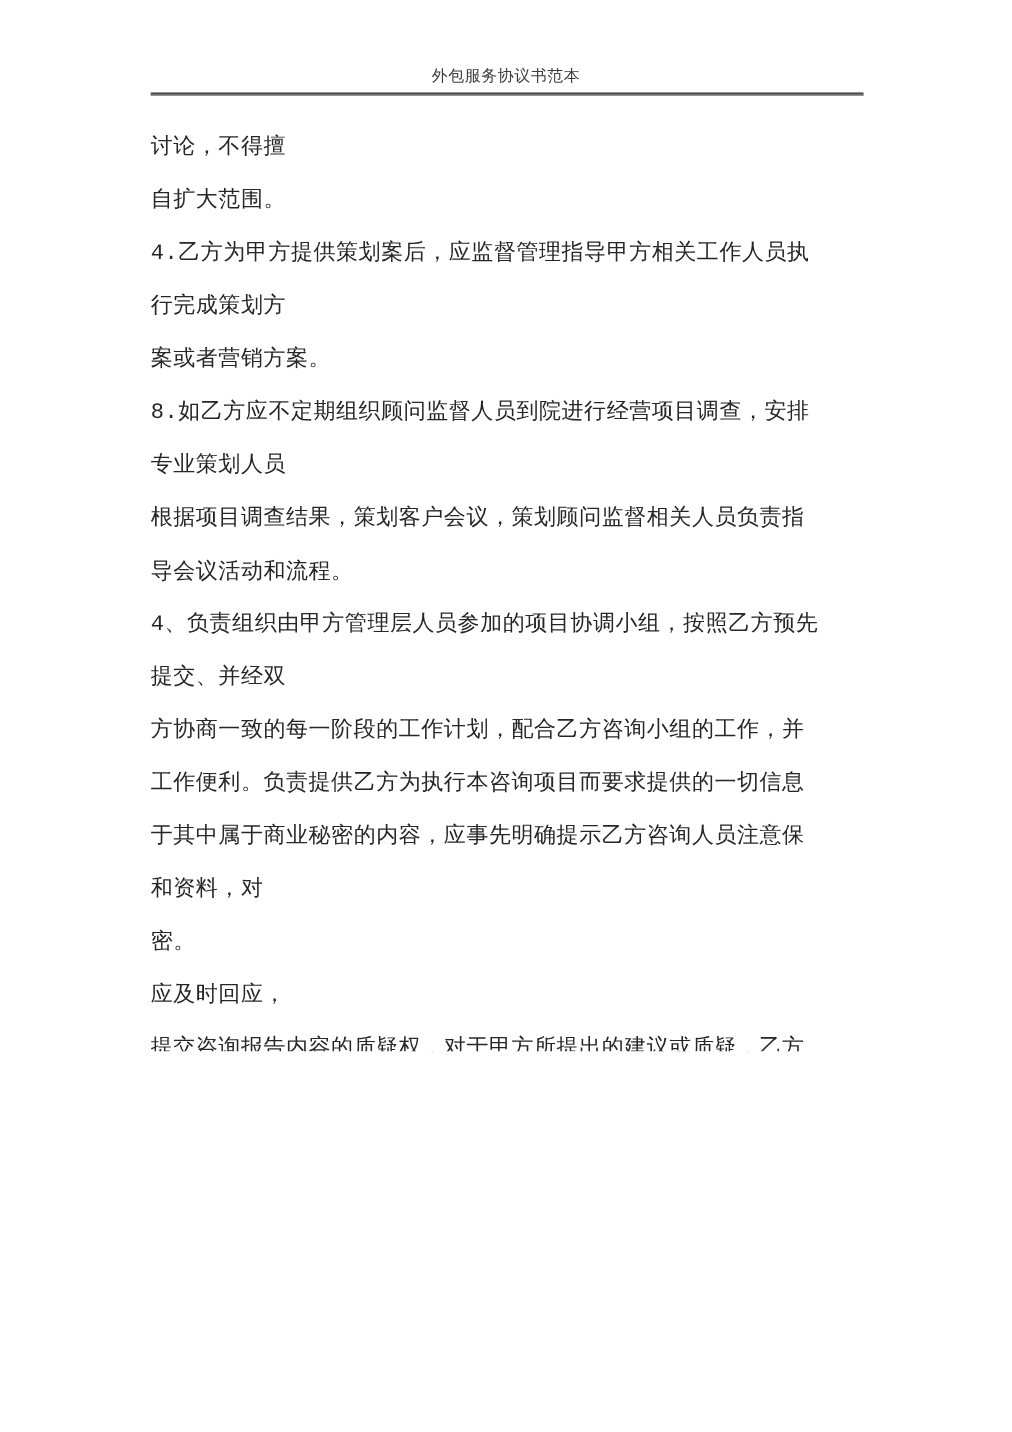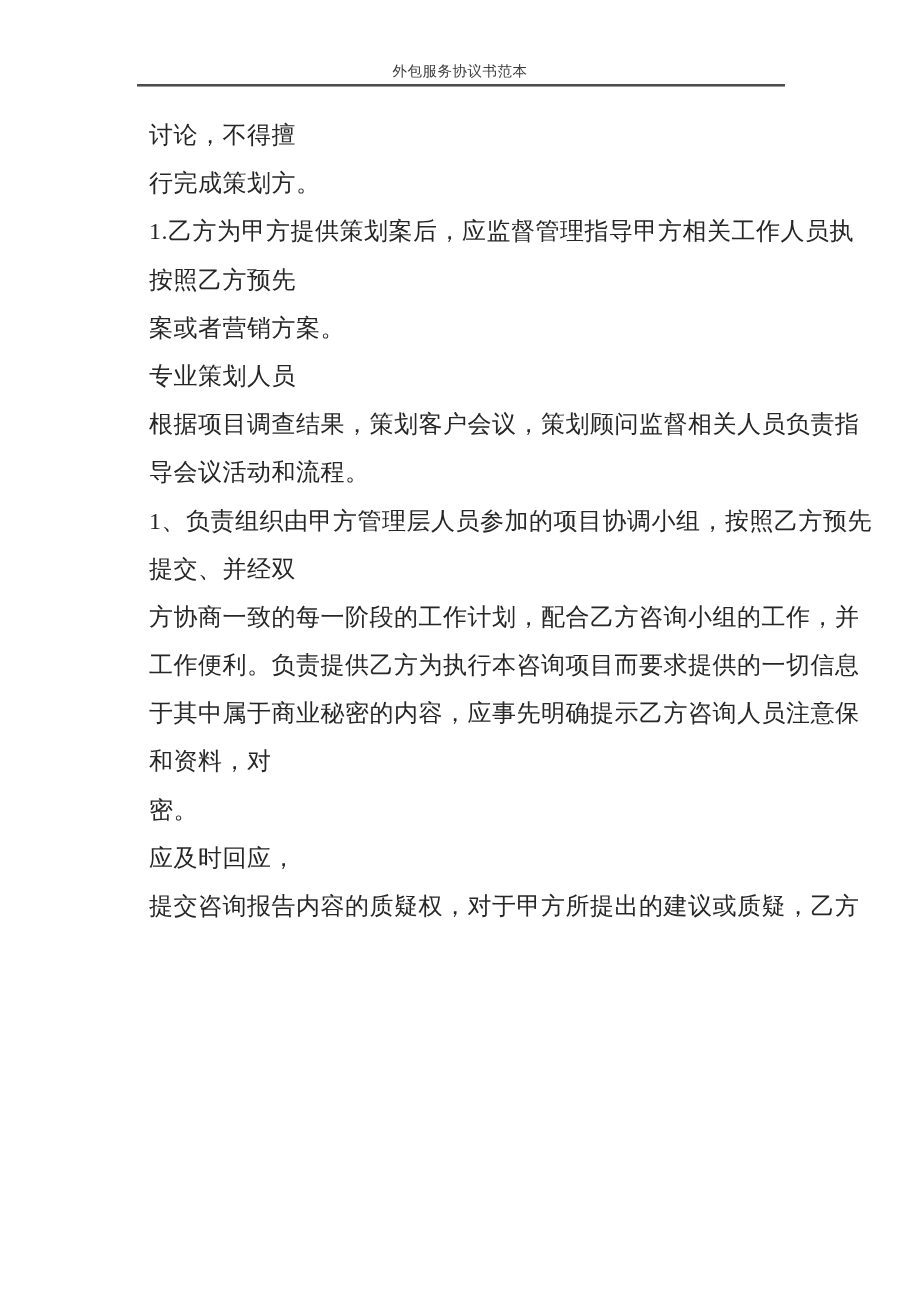--- a/index.html
+++ b/index.html
@@ -6,21 +6,21 @@
     margin: 0;
     padding: 0;
     background: #ffffff;
   }
   .page {
     position: relative;
     width: 920px;
     height: 956px;
     background: var(--page-bg, #ffffff);
     overflow: hidden;
-    font-family: Liberation Serif, serif;
+    font-family: Liberation Mono, monospace;
   }
   .header-title {
     position: absolute;
     top: 60px;
     left: 0;
     width: 920px;
     height: 22px;
     line-height: 22px;
     text-align: center;
     font-size: 14.5px;
@@ -38,43 +38,43 @@
   }
   .doc-body {
     position: absolute;
     top: 111px;
     left: 137px;
     width: 700px;
   }
   .doc-line {
     height: 48.2px;
     line-height: 48.2px;
-    font-size: 24px;
+    font-size: 20px;
     color: var(--text-color, #262626);
     white-space: nowrap;
     letter-spacing: 0.5px;
-    margin-left: 12px;
   }
 </style>
 </head>
 <body>
 
 <div class="page">
   <div class="header-title">外包服务协议书范本</div>
   <div class="header-rule"></div>
   <div class="doc-body">
       <div class="doc-line">讨论，不得擅</div>
-      <div class="doc-line">行完成策划方。</div>
-      <div class="doc-line">1.乙方为甲方提供策划案后，应监督管理指导甲方相关工作人员执</div>
-      <div class="doc-line">按照乙方预先</div>
+      <div class="doc-line">自扩大范围。</div>
+      <div class="doc-line">4.乙方为甲方提供策划案后，应监督管理指导甲方相关工作人员执</div>
+      <div class="doc-line">行完成策划方</div>
       <div class="doc-line">案或者营销方案。</div>
+      <div class="doc-line">8.如乙方应不定期组织顾问监督人员到院进行经营项目调查，安排</div>
       <div class="doc-line">专业策划人员</div>
       <div class="doc-line">根据项目调查结果，策划客户会议，策划顾问监督相关人员负责指</div>
       <div class="doc-line">导会议活动和流程。</div>
-      <div class="doc-line">1、负责组织由甲方管理层人员参加的项目协调小组，按照乙方预先</div>
+      <div class="doc-line">4、负责组织由甲方管理层人员参加的项目协调小组，按照乙方预先</div>
       <div class="doc-line">提交、并经双</div>
       <div class="doc-line">方协商一致的每一阶段的工作计划，配合乙方咨询小组的工作，并</div>
       <div class="doc-line">工作便利。负责提供乙方为执行本咨询项目而要求提供的一切信息</div>
       <div class="doc-line">于其中属于商业秘密的内容，应事先明确提示乙方咨询人员注意保</div>
       <div class="doc-line">和资料，对</div>
       <div class="doc-line">密。</div>
       <div class="doc-line">应及时回应，</div>
       <div class="doc-line">提交咨询报告内容的质疑权，对于甲方所提出的建议或质疑，乙方</div>
     </div>
 </div>

